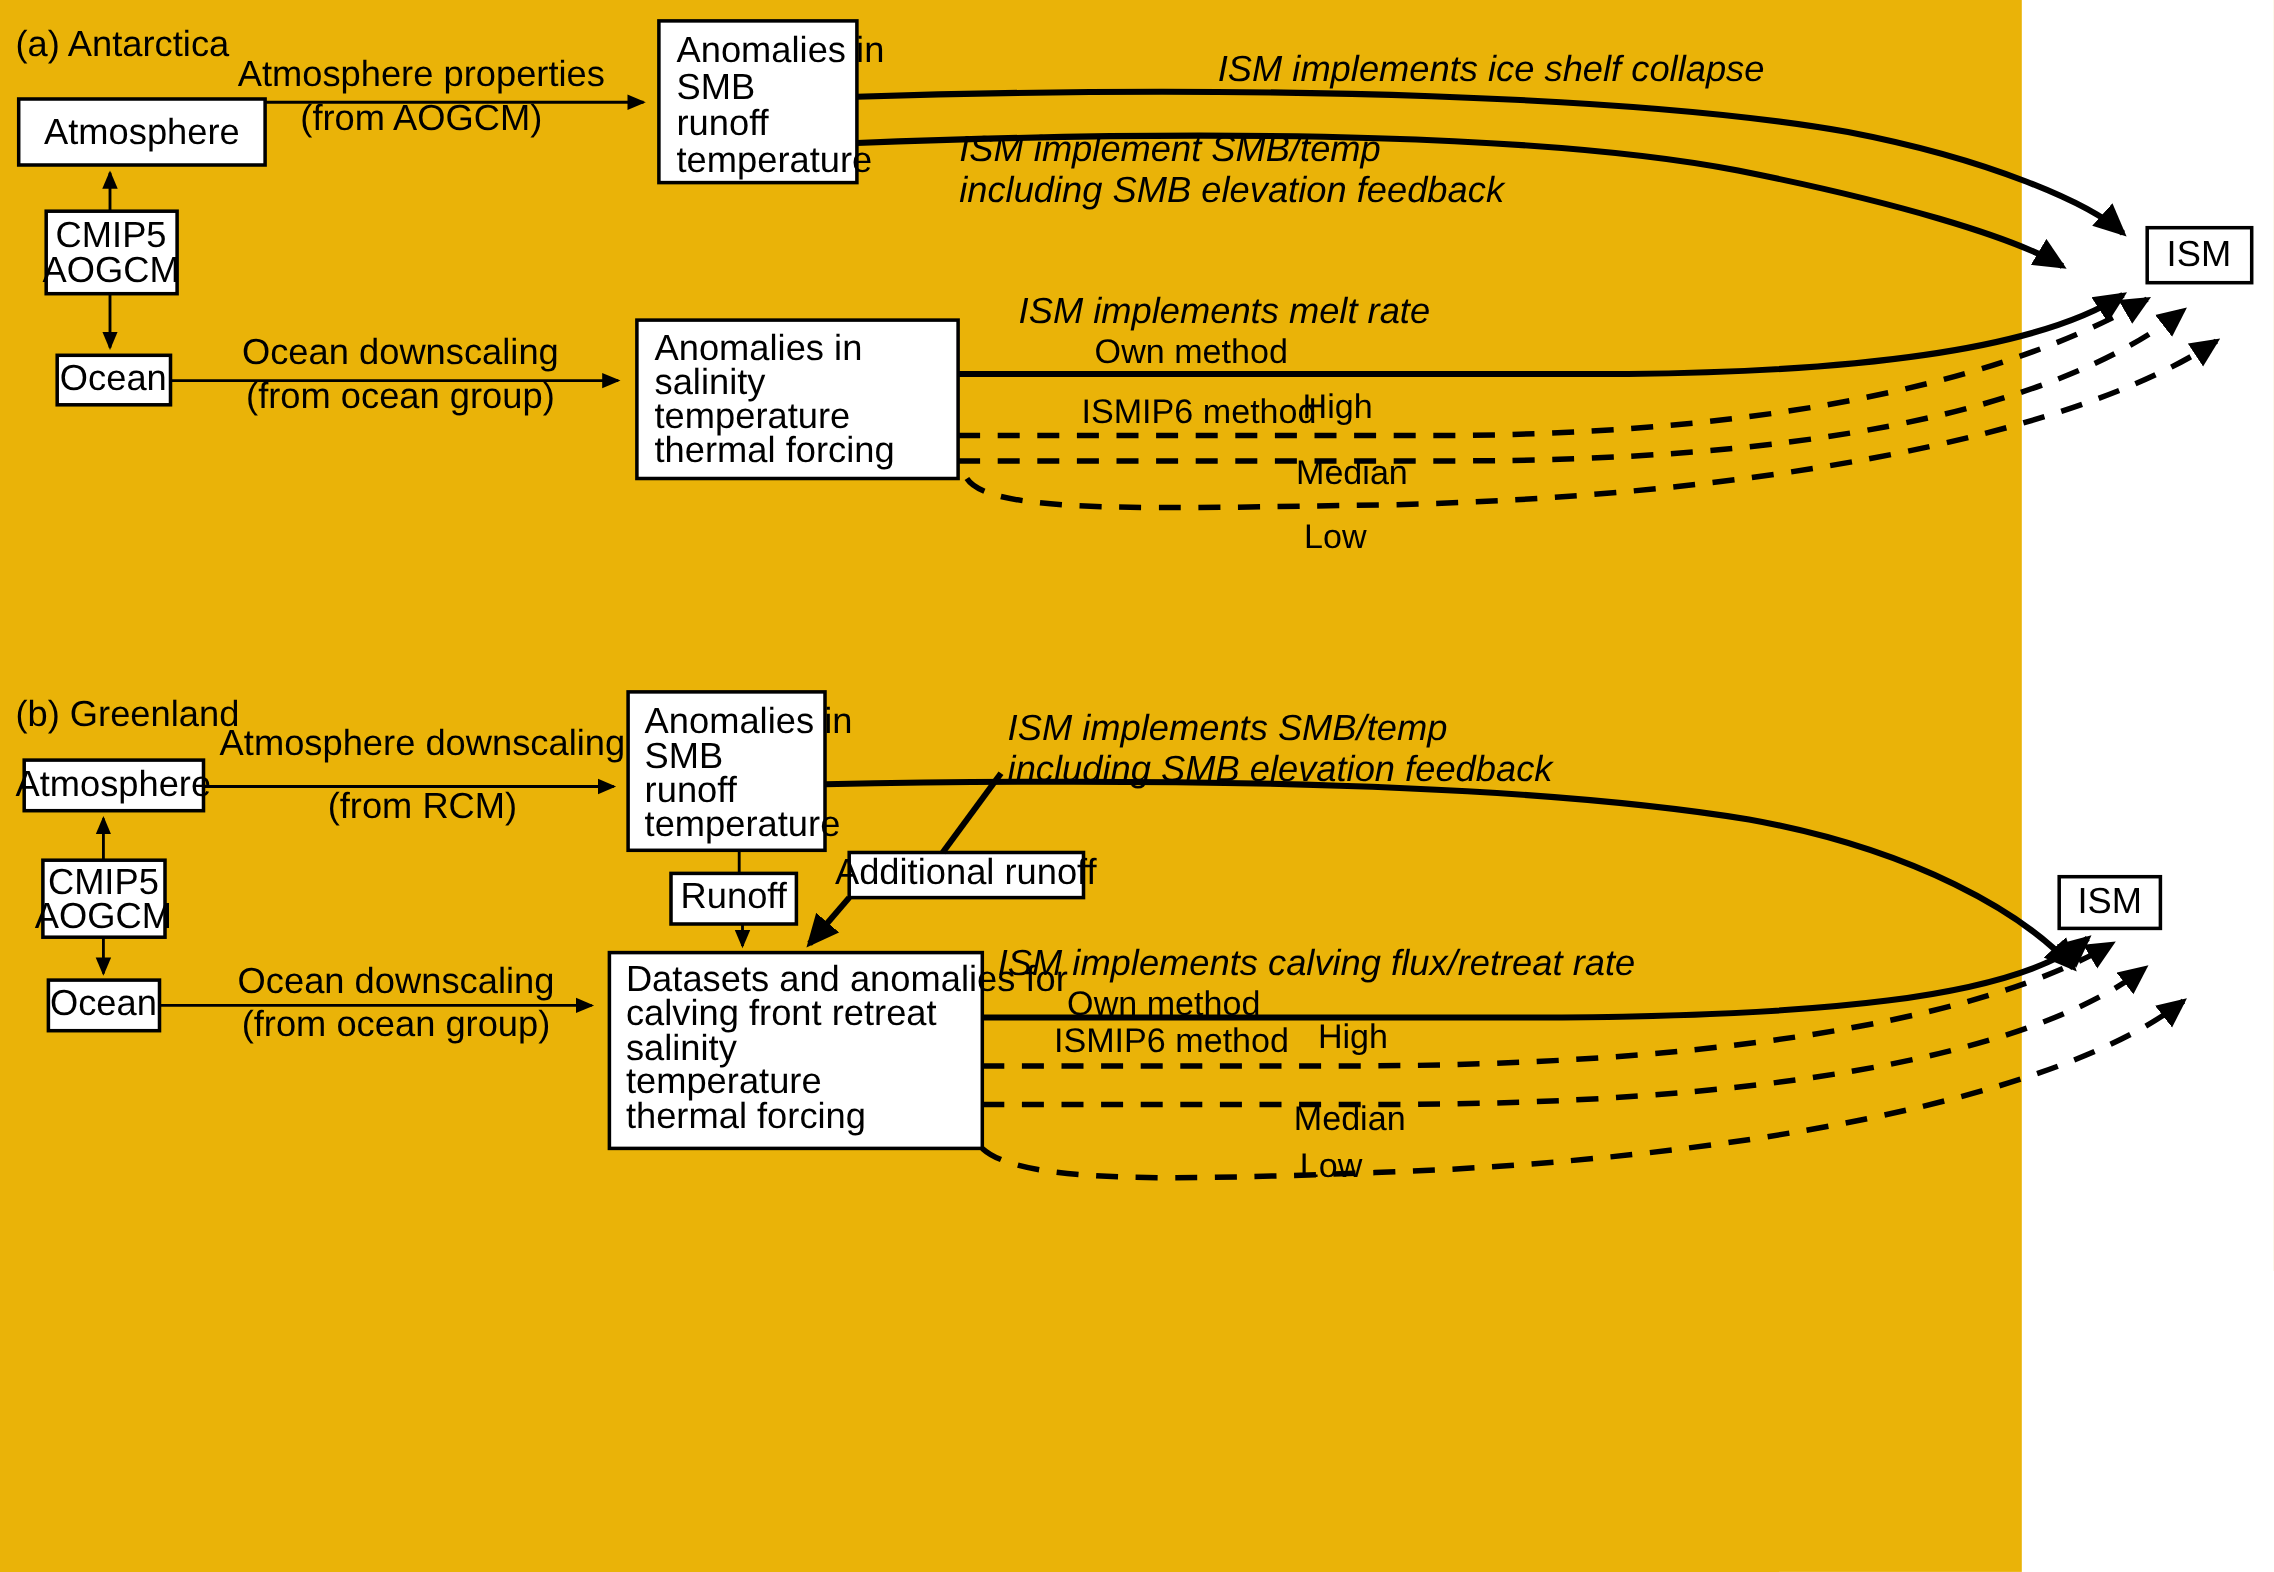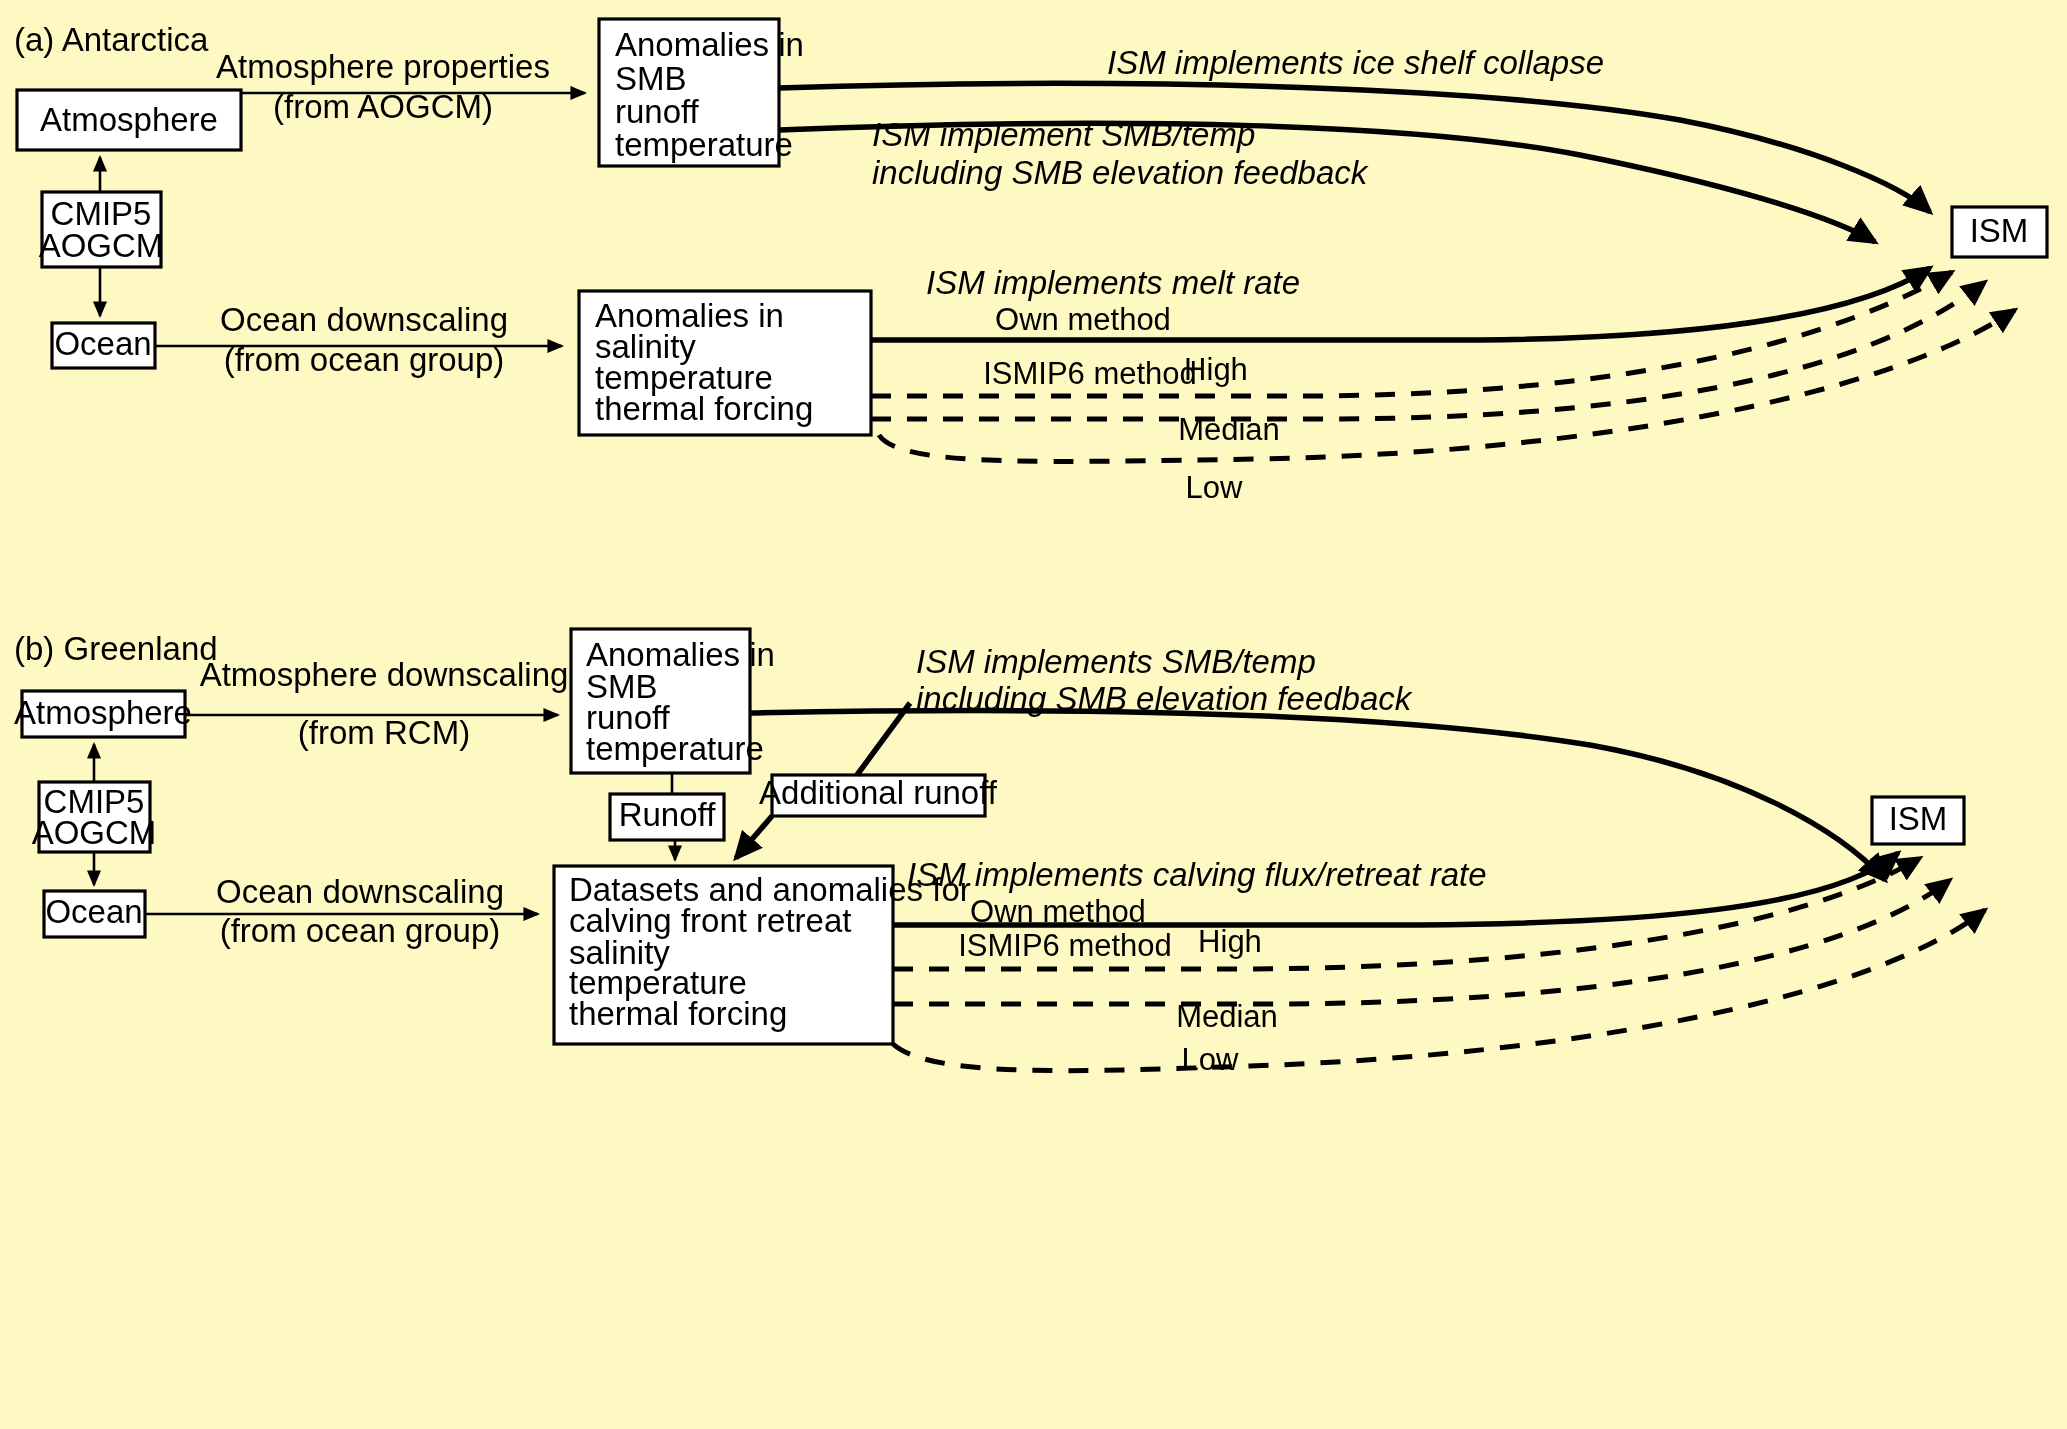--- a/index.html
+++ b/index.html
@@ -1,18 +1,18 @@
 <!DOCTYPE html>
 <html><head>
 <meta charset="utf-8">
 <style>
   html,body{margin:0;padding:0;background:#ffffff;}
   body{width:2067px;height:1429px;overflow:hidden;
        font-family:"Liberation Sans", sans-serif;}
-  #stage{position:relative;width:2067px;height:1429px;background:#fef9c3;}
+  #stage{position:relative;width:1838px;height:1429px;background:#eab308;}
   svg{position:absolute;left:0;top:0;width:2067px;height:1429px;}
   .bx{fill:#ffffff;stroke:#000000;stroke-width:3.2;}
   .ln-thin{fill:none;stroke:#000000;stroke-width:2.6;}
   .ln-thick{fill:none;stroke:#000000;stroke-width:5.5;}
   .ln-dash{fill:none;stroke:#000000;stroke-width:5;stroke-dasharray:20 16;stroke-linecap:butt;}
   text{font-family:"Liberation Sans", sans-serif;fill:#000;}
   .t-box{font-size:33px;}
   .t-panel{font-size:33px;}
   .t-edge{font-size:33px;}
   .t-ital{font-size:33px;font-style:italic;}

